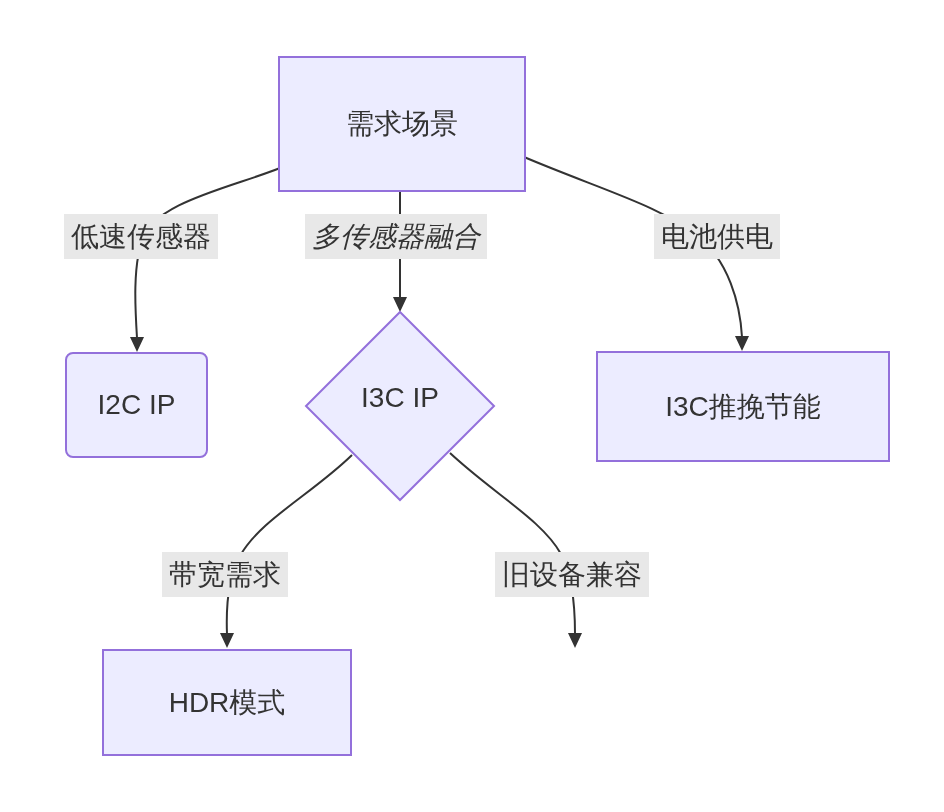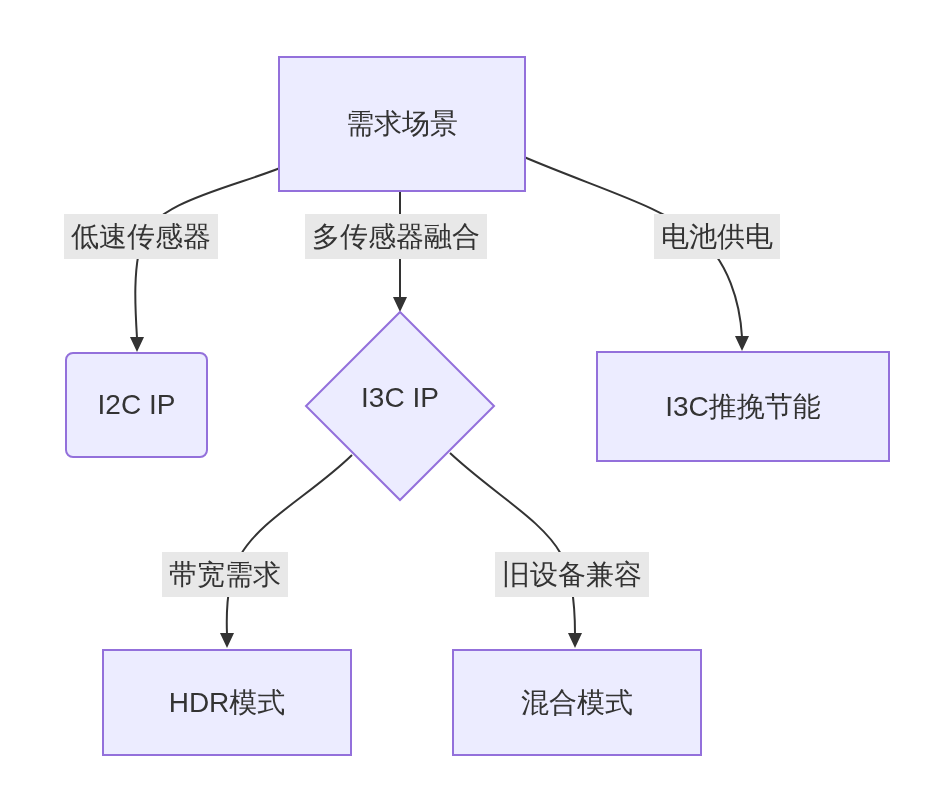--- a/index.html
+++ b/index.html
@@ -80,21 +80,21 @@
 
   
   #node-demand   { left: 278px; top: 56px;  width: 248px; height: 136px; }
   #node-i2c      { left: 65px;  top: 352px; width: 143px; height: 106px; border-radius: 8px; }
   #node-pushpull { left: 596px; top: 351px; width: 294px; height: 111px; }
   #node-hdr      { left: 102px; top: 649px; width: 250px; height: 107px; }
   #node-mixed    { left: 452px; top: 649px; width: 250px; height: 107px; }
   #node-i3c-label{ left: 320px; top: 372px; width: 160px; height: 52px; }
 
   #edge-label-low-speed    { left: 38px;  top: 214px; margin-left: 26px; }
-  #edge-label-multi-sensor { left: 305px; top: 214px; }
+  #edge-label-multi-sensor { left: 305px; top: 214px; font-style: italic; }
   #edge-label-battery      { left: 654px; top: 214px; }
   #edge-label-bandwidth    { left: 162px; top: 552px; }
   #edge-label-legacy       { left: 495px; top: 552px; }
 </style>
 </head>
 <body>
 
 <div class="canvas">
 
   <svg class="edges-layer" viewBox="0 0 944 812" xmlns="http://www.w3.org/2000/svg">
@@ -126,15 +126,14 @@
   <div class="node" id="node-demand">需求场景</div>
 
   <div class="node rounded" id="node-i2c">I2C IP</div>
 
   <div class="diamond-label" id="node-i3c-label">I3C IP</div>
 
   <div class="node" id="node-pushpull">I3C推挽节能</div>
 
   <div class="node" id="node-hdr">HDR模式</div>
 
-  <div class="node" id="node-mixed">混合模式</div>
 
 </div>
 
 </body></html>

